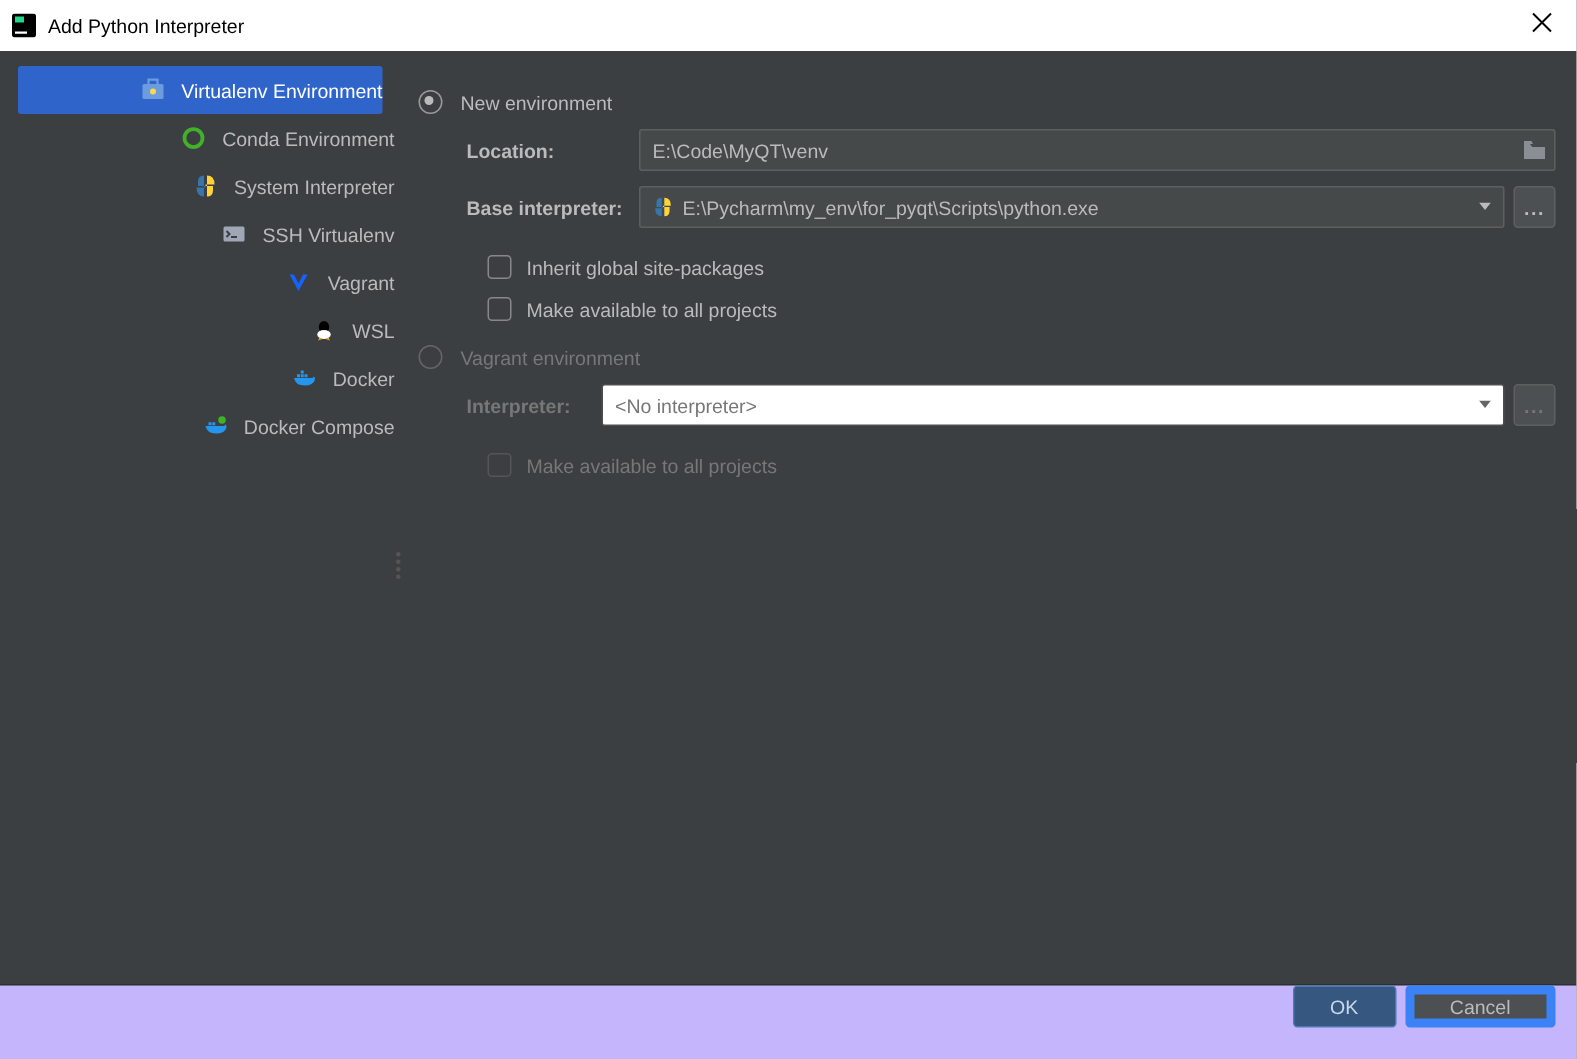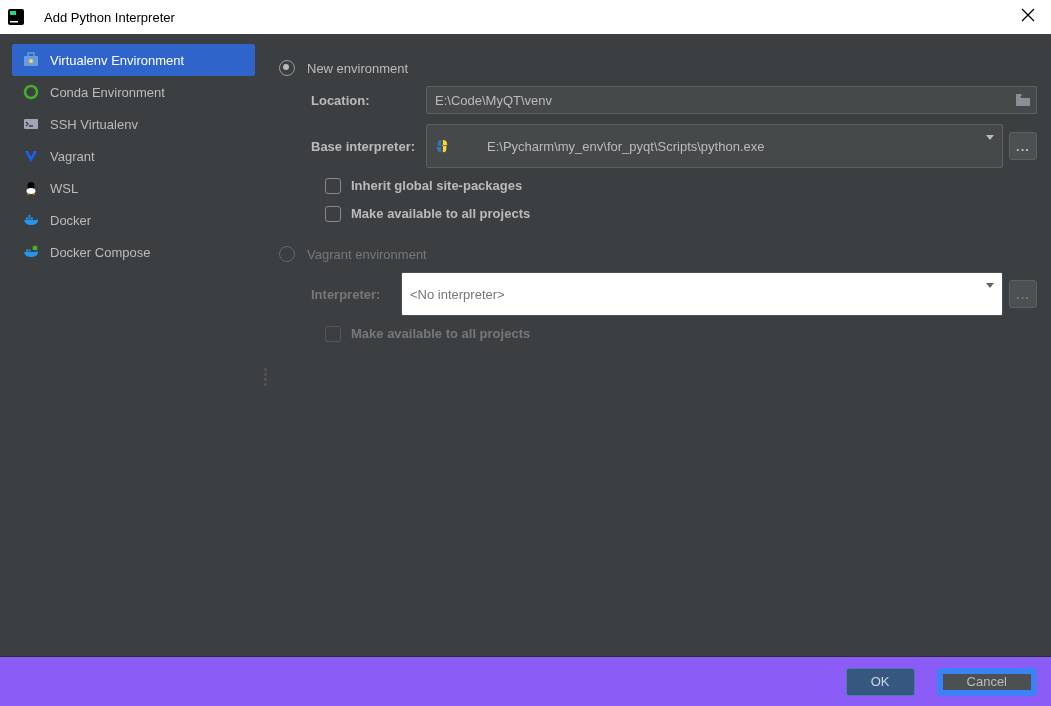--- a/index.html
+++ b/index.html
@@ -1,54 +1,54 @@
 <!DOCTYPE html>
 <html><head>
 <meta charset="utf-8">
 <style>
 * { box-sizing: border-box; margin: 0; padding: 0; }
 body { font-family: "Segoe UI", Arial, sans-serif; font-size: 13px; background: #fff; overflow: hidden; }
 .window { width: 1051px; height: 706px; display: flex; flex-direction: column; background: #fff; }
-.titlebar { height: 34px; background: #fff; display: flex; align-items: center; padding: 0 8px; position: relative; gap: 12px; }
+.titlebar { height: 34px; background: #fff; display: flex; align-items: center; padding: 0 8px; position: relative; }
 .titlebar .app-icon { width: 16px; height: 16px; margin-right: 8px; }
 .titlebar .title { color: #000; font-size: 13px; }
 .titlebar .close { position: absolute; right: 14px; top: 8px; width: 16px; height: 16px; cursor: pointer; }
 .titlebar .close svg { stroke: #000; }
 .content { flex: 1; display: flex; background: #3c3f41; color: #bbb; position: relative; }
 .sidebar { width: 263px; background: #3c3f41; padding: 10px 0 0 12px; position: relative; }
-.sidebar-item { height: 32px; display: flex; align-items: center; padding-left: 10px; cursor: pointer; color: #bbb; }
+.sidebar-item { height: 32px; display: flex; align-items: center; padding-left: 10px; cursor: pointer; color: #bbb; justify-content: flex-end; }
 .sidebar-item.selected { background: #2f65ca; color: #fff; border-radius: 2px; margin-right: 8px; }
 .sidebar-item .icon { width: 18px; height: 18px; margin-right: 10px; display: flex; align-items: center; justify-content: center; }
 .grip { position: absolute; right: -6px; top: 334px; width: 5px; display: flex; flex-direction: column; gap: 2px; }
 .grip span { width:3px; height:3px; background:#555; border-radius:50%; }
 .main { flex: 1; padding: 16px 14px 0 16px; position: relative; }
 .radio-row { display: flex; align-items: flex-end; height: 26px; margin-bottom: 4px; }
 .radio { width: 16px; height: 16px; border-radius: 50%; border: 1.5px solid #9a9a9a; margin-right: 12px; position: relative; cursor: pointer; }
 .radio.selected::after { content: ""; position: absolute; left: 3px; top: 3px; width: 6px; height: 6px; border-radius: 50%; background: #bababa; }
 .radio.disabled { border-color: #666; }
 .radio-label { color: #bbb; }
 .radio-label.disabled { color: #777; }
 .form-row { display: flex; align-items: center; margin: 10px 0 10px 32px; }
 .form-label { width: 115px; color: #bbb; font-weight: bold; }
 .form-label.disabled { color: #777; }
 .input-wrap { flex: 1; position: relative; }
 .text-input { width: 100%; height: 28px; background: #45494a; border: 1px solid #5e6060; color: #bbb; padding: 0 30px 0 8px; font-family: inherit; font-size: 13px; border-radius: 2px; }
 .folder-btn { position: absolute; right: 4px; top: 4px; width: 20px; height: 20px; cursor: pointer; display:flex; align-items:center; justify-content:center; }
-.dropdown { flex: 1; height: 44px; background: #45494a; border: 1px solid #5e6060; color: #bbb; display: flex; align-items: center; padding: 0 8px; border-radius: 2px; cursor: pointer; position: relative; gap: 32px; }
+.dropdown { flex: 1; height: 28px; background: #45494a; border: 1px solid #5e6060; color: #bbb; display: flex; align-items: center; padding: 0 8px; border-radius: 2px; cursor: pointer; position: relative; }
 .dropdown.disabled { background: #ffffff; border-color: #4c4e50; color: #777; cursor: default; }
 .dropdown .py-icon { width:14px; height:14px; margin-right:6px; }
 .dropdown .chevron { position: absolute; right: 8px; top: 10px; }
 .ellipsis-btn { width: 28px; height: 28px; background: #4c5052; border: 1px solid #5e6060; margin-left: 6px; display: flex; align-items: center; justify-content: center; color: #bbb; cursor: pointer; border-radius: 3px; font-weight: bold; letter-spacing: 1px; }
 .ellipsis-btn.disabled { color: #777; cursor: default; }
-.check-row { display: flex; align-items: flex-start; margin: 4px 0 4px 46px; height: 24px; font-weight: bold; }
+.check-row { display: flex; align-items: flex-end; margin: 4px 0 4px 46px; height: 24px; }
 .checkbox { width: 16px; height: 16px; border: 1.5px solid #888; border-radius: 3px; margin-right: 10px; cursor: pointer; }
 .checkbox.disabled { border-color: #555; cursor: default; }
 .check-label { color: #bbb; }
 .check-label.disabled { color: #777; }
-.footer { height: 50px; background: #8b5cf6; border-top: 1px solid #2d2f30; display: flex; align-items: center; justify-content: flex-end; padding-right: 14px; gap: 22px; }
+.footer { height: 50px; background: #c4b5fd; border-top: 1px solid #2d2f30; display: flex; align-items: flex-start; justify-content: flex-end; padding-right: 14px; gap: 6px; }
 .btn { height: 28px; padding: 0 24px; border-radius: 3px; font-family: inherit; font-size: 13px; cursor: pointer; display:flex; align-items:center; justify-content:center; }
 .btn-primary { background: #365880; border: 1px solid #4a7bb0; color: #c9d8e8; font-weight: 500; }
 .btn-secondary { background: #4c5052; border: 6px solid #3b82f6; color: #bbb; }
 svg { display: block; }
 </style>
 </head>
 <body>
 
 <div class="window">
   <div class="titlebar">
@@ -83,20 +83,29 @@
         <span class="icon">
             <svg width="16" height="16" viewBox="0 0 16 16">
               <circle cx="8" cy="8" r="6" fill="none" stroke="#43b02a" stroke-width="2.5"></circle>
             </svg>
           </span>
         <span>Conda Environment</span>
       </div>
       <div class="sidebar-item">
         <span class="icon">
             <svg width="16" height="16" viewBox="0 0 16 16">
+              <path d="M7 1 Q3 1 3 5 L3 8 L8 8 L8 9 L2 9 Q2 15 7 15" fill="#3776ab"></path>
+              <path d="M9 15 Q13 15 13 11 L13 8 L8 8 L8 7 L14 7 Q14 1 9 1" fill="#ffd43b"></path>
+            </svg>
+          </span>
+        <span>System Interpreter</span>
+      </div>
+      <div class="sidebar-item">
+        <span class="icon">
+            <svg width="16" height="16" viewBox="0 0 16 16">
               <rect x="1" y="3" width="14" height="10" rx="1" fill="#9ea7b3"></rect>
               <path d="M3 6 L5 8 L3 10 M6 10 L10 10" stroke="#3c3f41" stroke-width="1.3" fill="none"></path>
             </svg>
           </span>
         <span>SSH Virtualenv</span>
       </div>
       <div class="sidebar-item">
         <span class="icon">
             <svg width="16" height="16" viewBox="0 0 16 16">
               <path d="M2 3 L8 14 L14 3 L11 3 L8 9 L5 3 Z" fill="#1563ff"></path>

